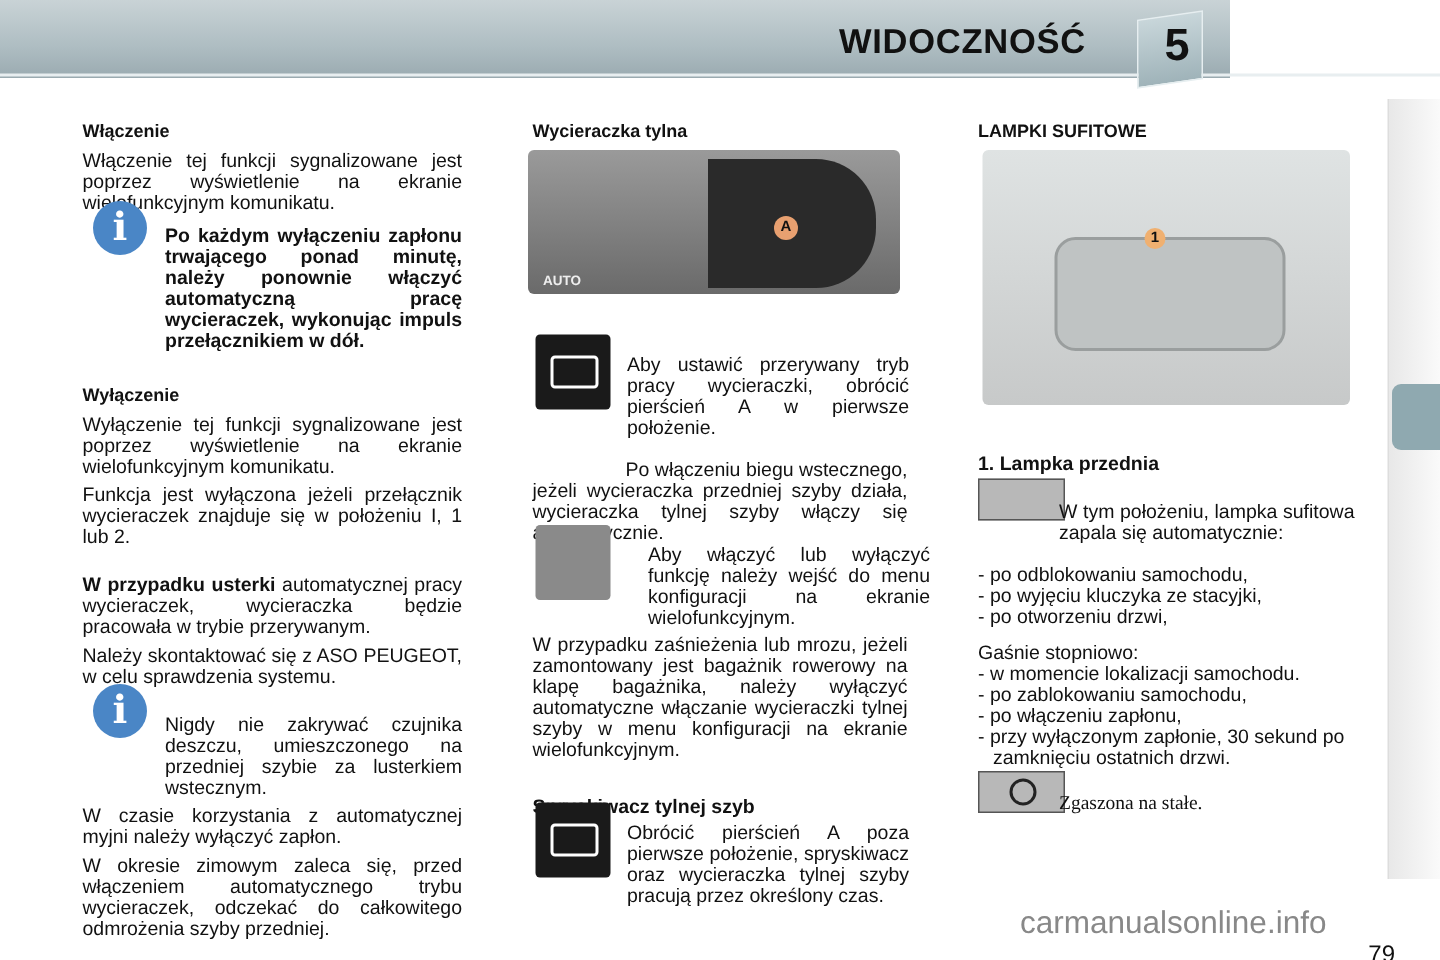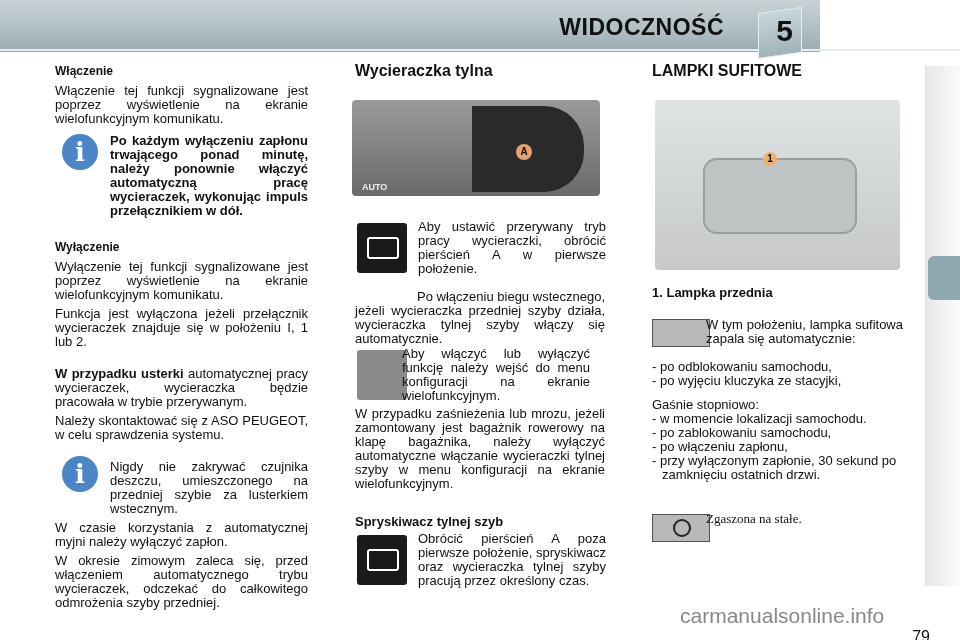--- a/index.html
+++ b/index.html
@@ -6,24 +6,24 @@
   body { width:960px; height:640px; position:relative; overflow:hidden; background:#fff;
          font-family:"Liberation Sans", sans-serif; color:#111; }
   .header { position:absolute; left:0; top:0; width:820px; height:52px;
             background:linear-gradient(180deg,#c9d3d6 0%,#aebdc2 60%,#9aaab0 100%); }
   .header .line { position:absolute; left:0; top:49px; width:960px; height:2px; background:#e8eef0; }
   .header-title { position:absolute; right:96px; top:14px; font-weight:bold; font-size:23px; letter-spacing:0.5px; color:#111; }
   .chapter-tab { position:absolute; right:18px; top:10px; width:42px; height:44px;
                  background:linear-gradient(180deg,#c8d6da,#9fb3b9); border:1px solid #e6eef0;
                  transform:skewY(-8deg); }
   .chapter-num { position:absolute; right:27px; top:14px; font-size:30px; font-weight:bold; color:#111; }
-  .col { position:absolute; font-size:13px; line-height:14px; }
+  .col { position:absolute; font-size:13px; line-height:14px;margin-top:16px; }
   .col p { margin:0 0 5px 0; text-align:justify; }
   .h-small { font-weight:bold; font-size:12px; margin-bottom:6px; }
-  .h-sec { font-weight:bold; font-size:16px; }
+  .h-sec { font-weight:bold; font-size:12px; }
   .bold { font-weight:bold; }
   .info-icon { position:absolute; width:36px; height:36px; border-radius:50%; background:#4a86c6; color:#fff;
                font-family:"DejaVu Serif", serif; font-weight:bold; font-size:26px; text-align:center; line-height:36px; }
   .dark-icon { position:absolute; width:50px; height:50px; background:#1a1a1a; border-radius:3px; }
   .dark-icon .scr { position:absolute; left:10px; top:14px; width:28px; height:18px; border:2px solid #fff; border-radius:3px; }
   .grey-icon { position:absolute; width:56px; height:26px; background:#b8b8b8; border:1px solid #555; }
   .photo { position:absolute; border-radius:4px; }
   .side-tabs { position:absolute; right:0; top:66px; width:34px; height:520px; background:linear-gradient(90deg,#e8e8e8,#fafafa); border-left:1px solid #ddd; }
   .side-tab-active { position:absolute; right:0; top:256px; width:32px; height:44px; background:#8fa9b0; border-radius:6px 0 0 6px; }
   .page-num { position:absolute; right:30px; top:628px; font-size:16px; }
@@ -67,21 +67,21 @@
 <div class="dark-icon" style="left:357px; top:223px;">
     <div class="scr"></div>
   </div>
 <div class="col" style="left:418px; top:220px; width:188px;">
   <p>Aby ustawić przerywany tryb pracy wycieraczki, obrócić pierścień A w pierwsze położenie.</p>
 </div>
 <div class="col" style="left:355px; top:290px; width:250px;">
   <p style="text-indent:62px;">Po włączeniu biegu wstecznego, jeżeli wycieraczka przedniej szyby działa, wycieraczka tylnej szyby włączy się automatycznie.</p>
 </div>
 <div style="position:absolute; left:357px; top:350px; width:50px; height:50px; background:#8a8a8a; border-radius:3px;"></div>
-<div class="col" style="left:402px; top:347px; width:188px;">
+<div class="col" style="left:432px; top:347px; width:188px;">
   <p>Aby włączyć lub wyłączyć funkcję należy wejść do menu konfiguracji na ekranie wielofunkcyjnym.</p>
 </div>
 <div class="col" style="left:355px; top:407px; width:250px;">
   <p>W przypadku zaśnieżenia lub mrozu, jeżeli zamontowany jest bagażnik rowerowy na klapę bagażnika, należy wyłączyć automatyczne włączanie wycieraczki tylnej szyby w menu konfiguracji na ekranie wielofunkcyjnym.</p>
   <div class="bold" style="margin-top:24px; font-size:13px;">Spryskiwacz tylnej szyb</div>
 </div>
 <div class="dark-icon" style="left:357px; top:535px;">
     <div class="scr"></div>
   </div>
 <div class="col" style="left:418px; top:532px; width:188px;">
@@ -96,20 +96,21 @@
   <div style="position:absolute; left:108px; top:52px; width:14px; height:14px; border-radius:50%; background:#f0b070; font-size:10px; font-weight:bold; text-align:center; line-height:14px;">1</div>
 </div>
 <div class="col bold" style="left:652px; top:286px; width:250px;">1.    Lampka przednia</div>
 <div class="grey-icon" style="left:652px; top:319px;"></div>
 <div class="col" style="left:706px; top:318px; width:197px;">
   <p>W tym położeniu, lampka sufitowa zapala się automatycznie:</p>
 </div>
 <div class="col" style="left:652px; top:360px; width:255px;">
   <div>- po odblokowaniu samochodu,</div>
   <div>- po wyjęciu kluczyka ze stacyjki,</div>
+  <div>- po otworzeniu drzwi,</div>
   <div style="margin-top:10px;">Gaśnie stopniowo:</div>
   <div>- w momencie lokalizacji samochodu.</div>
   <div>- po zablokowaniu samochodu,</div>
   <div>- po włączeniu zapłonu,</div>
   <div style="padding-left:10px; text-indent:-10px;">- przy wyłączonym zapłonie, 30 sekund po zamknięciu ostatnich drzwi.</div>
 </div>
 <div class="grey-icon" style="left:652px; top:514px;">
   <div style="position:absolute; left:20px; top:4px; width:14px; height:14px; border:2px solid #222; border-radius:50%;"></div>
 </div>
 <div class="col" style="left:706px; top:512px; width:197px;font-family:Liberation Serif, serif;">Zgaszona na stałe.</div>

